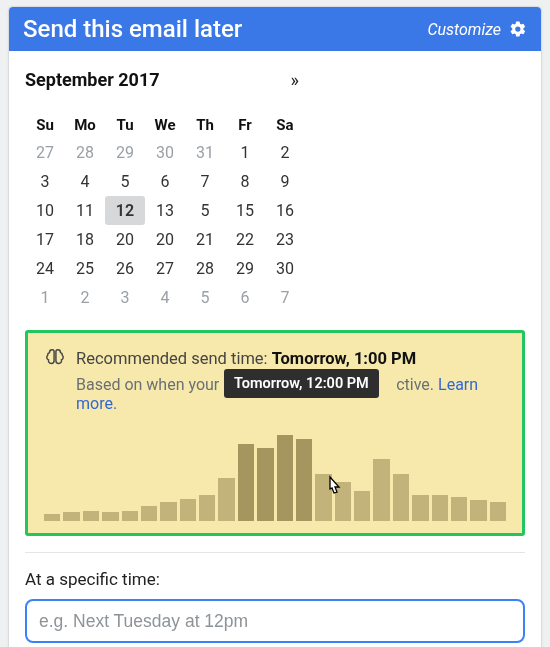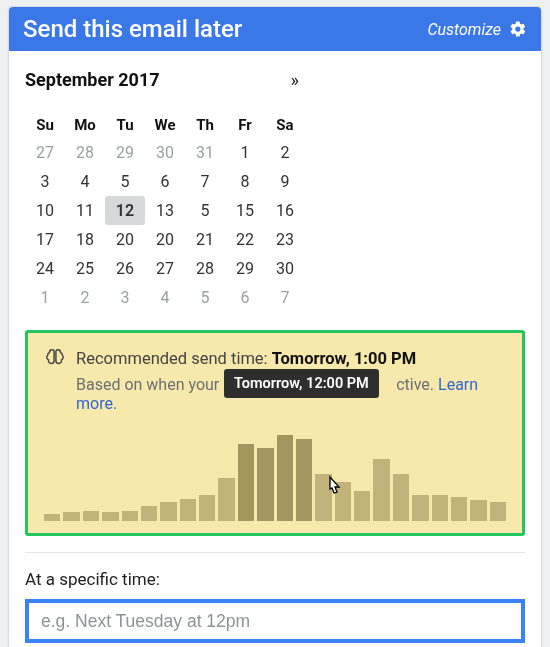--- a/index.html
+++ b/index.html
@@ -94,22 +94,22 @@
     left: 323px; top: 475px;
     z-index: 10;
   }
 
   hr.sep { border: none; border-top: 1px solid #e3e5e7; margin: 0 16px; }
 
   .specific { padding: 16px; position: relative; }
   .specific-label { font-size: 17px; color: #222; margin-bottom: 10px; }
   .time-input {
     width: 100%;
-    border: 4px solid #3b82f6;
-    border-radius: 0;
+    border: 2px solid #3b82f6;
+    border-radius: 8px;
     height: 44px;
     font-size: 17.5px;
     padding: 0 12px;
     color: #4d7c0f;
     outline: none;
   }
   .time-input::placeholder { color: #8e9398; }
 </style>
 </head>
 <body>

